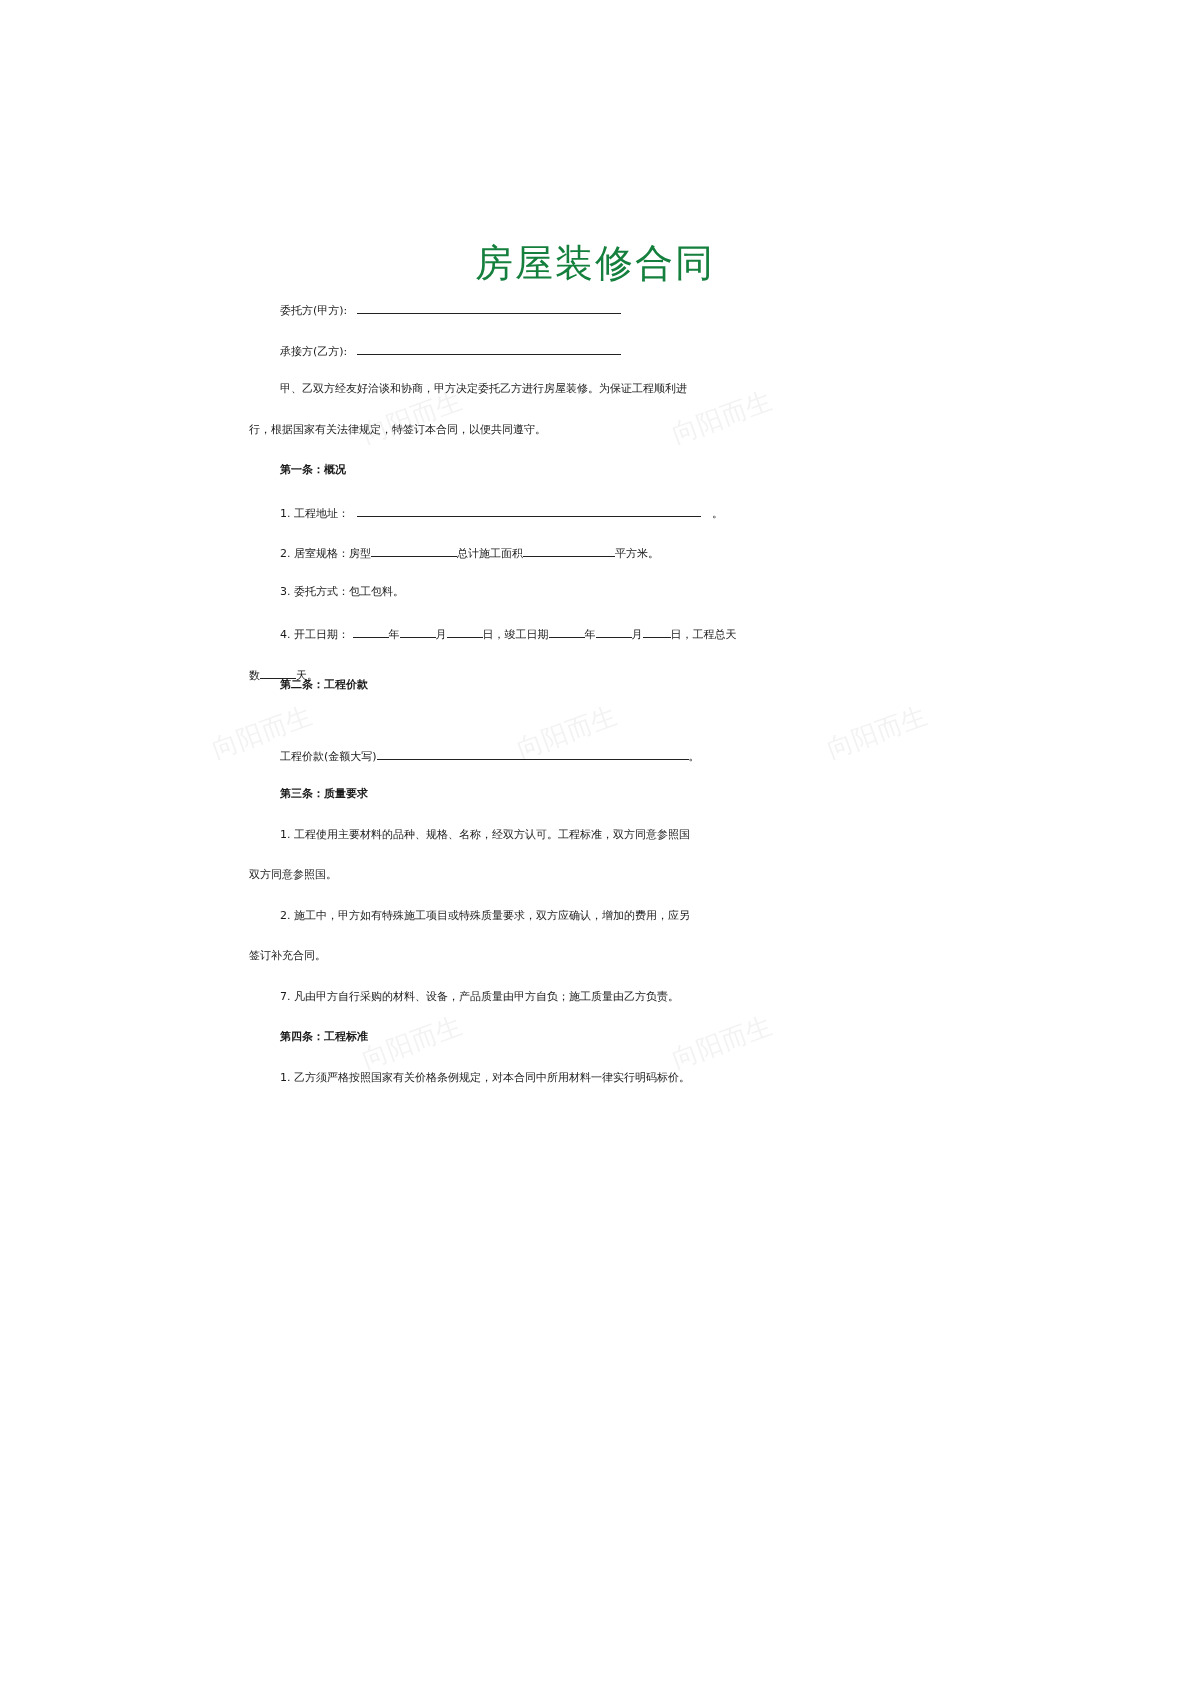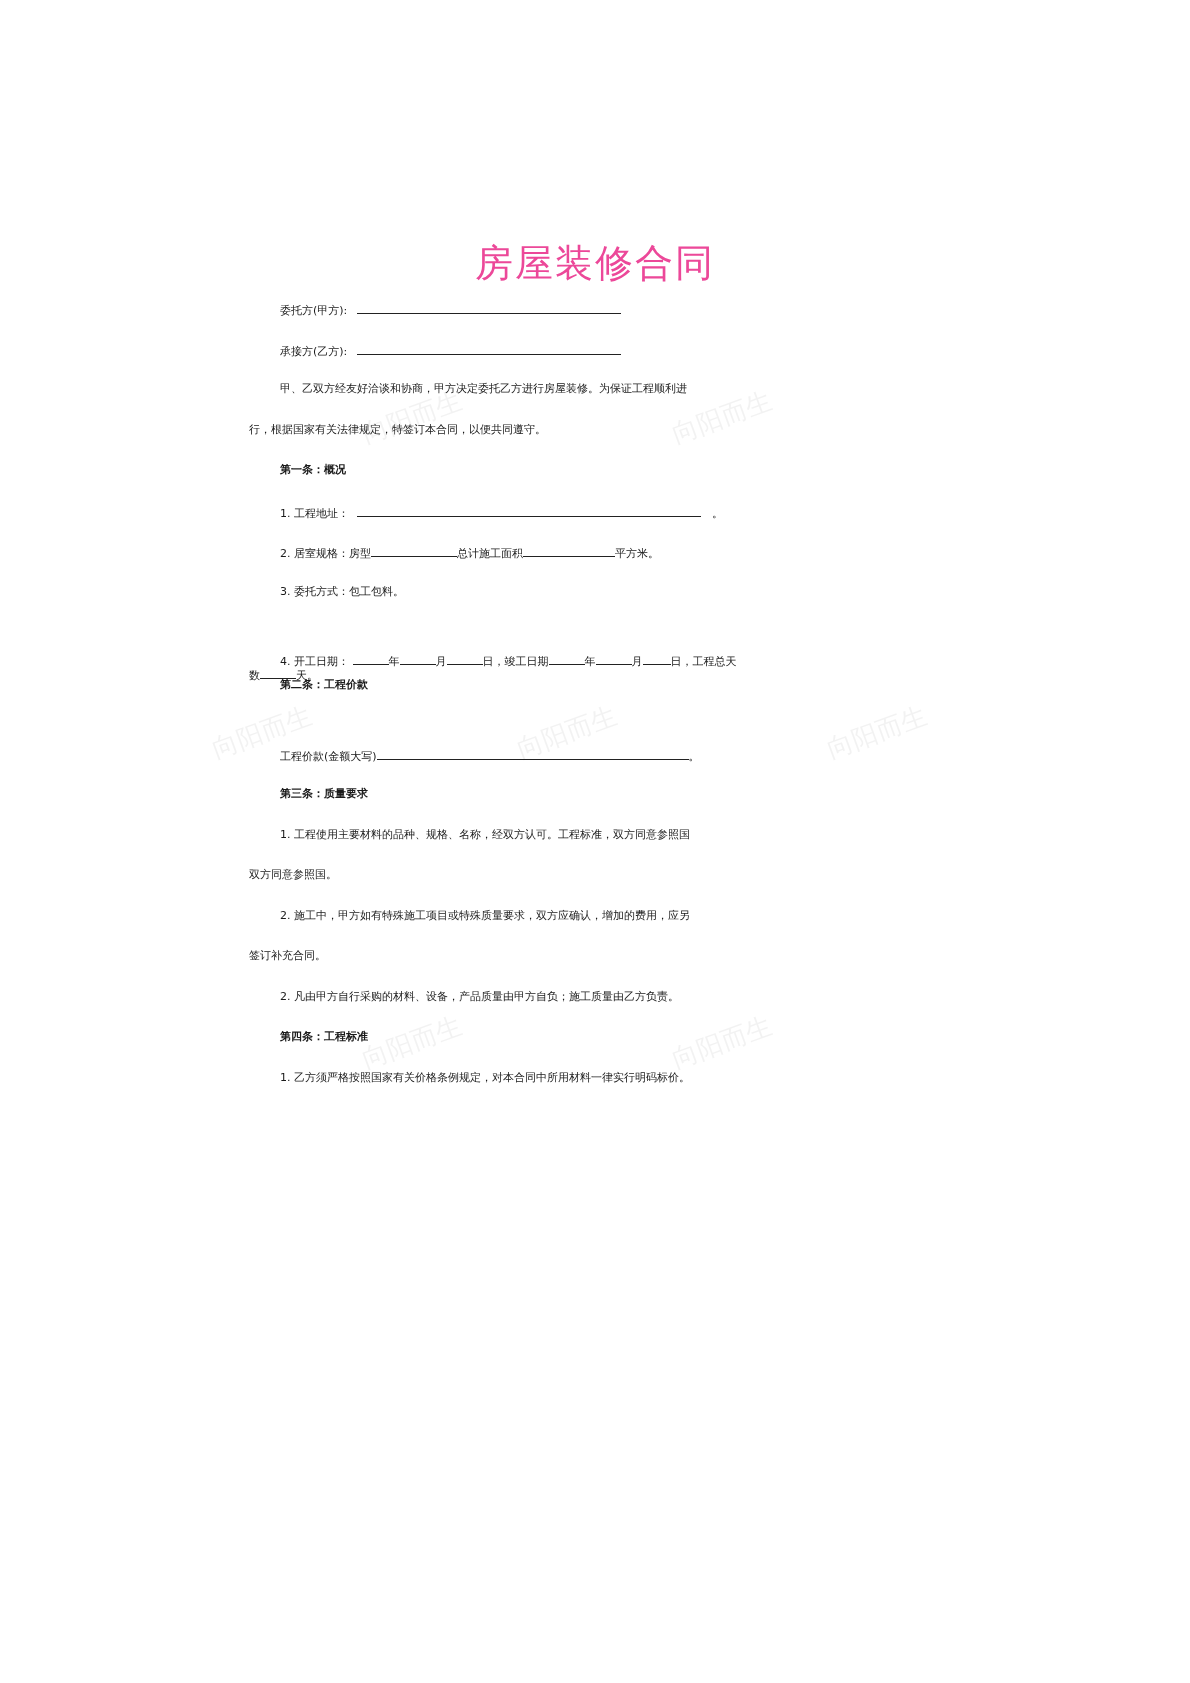--- a/index.html
+++ b/index.html
@@ -1,20 +1,20 @@
 <!DOCTYPE html>
 <html><head>
 <meta charset="utf-8">
 <style>
   html, body { margin: 0; padding: 0; background: #ffffff; }
   body { width: 1190px; height: 1683px; position: relative; overflow: hidden;
          font-family: "DejaVu Sans", "Liberation Sans", sans-serif; color: #1a1a1a; }
   .page { position: absolute; left: 0; top: 0; width: 1190px; height: 1683px; }
   .title { position: absolute; left: 0; width: 1190px; top: 238px; text-align: center;
-           font-size: 38px; letter-spacing: 2px; color: #ec4899; }
+           font-size: 38px; letter-spacing: 2px; color: #15803d; }
   .line { position: absolute; font-size: 11px; white-space: nowrap; line-height: 22px; }
   .bold { font-weight: bold; }
   .blank { display: inline-block; border-bottom: 1.3px solid #222; height: 16px; vertical-align: baseline; }
   .wm { position: absolute; font-size: 26px; color: rgba(0,0,0,0.05); transform: rotate(-20deg);
         white-space: nowrap; pointer-events: none; }
 </style>
 </head>
 <body>
 
 <div class="page">
@@ -49,38 +49,38 @@
     <span class="blank" style="width:344px;margin-left:4px"></span>
     <span style="margin-left:8px">。</span>
   </div>
 
   <div class="line" style="left:280px;top:540px">
     <span>2. 居室规格：房型</span><span class="blank" style="width:86px"></span><span>总计施工面积</span><span class="blank" style="width:92px"></span><span>平方米。</span>
   </div>
 
   <div class="line" style="left:280px;top:581px">3. 委托方式：包工包料。</div>
 
-  <div class="line" style="left:280px;top:648px">
+  <div class="line" style="left:280px;top:621px">
     <span>4. 开工日期：</span>
     <span class="blank" style="width:36px"></span><span>年</span><span class="blank" style="width:36px"></span><span>月</span><span class="blank" style="width:36px"></span><span>日，</span><span>竣工日期</span><span class="blank" style="width:36px"></span><span>年</span><span class="blank" style="width:36px"></span><span>月</span><span class="blank" style="width:28px"></span><span>日，</span><span>工程总天</span>
   </div>
 
   <div class="line" style="left:249px;top:662px">
     <span>数</span><span class="blank" style="width:36px"></span><span>天。</span>
   </div>
 
   <div class="line bold" style="left:280px;top:674px">第二条：工程价款</div>
 
   <div class="line" style="left:280px;top:743px">
     <span>工程价款(金额大写)</span><span class="blank" style="width:312px"></span><span>。</span>
   </div>
 
   <div class="line bold" style="left:280px;top:783px">第三条：质量要求</div>
   <div class="line" style="left:280px;top:824px">1. 工程使用主要材料的品种、规格、名称，经双方认可。工程标准，双方同意参照国</div>
   <div class="line" style="left:249px;top:864px">双方同意参照国。</div>
   <div class="line" style="left:280px;top:905px">2. 施工中，甲方如有特殊施工项目或特殊质量要求，双方应确认，增加的费用，应另</div>
   <div class="line" style="left:249px;top:945px">签订补充合同。</div>
-  <div class="line" style="left:280px;top:986px">2. 凡由甲方自行采购的材料、设备，产品质量由甲方自负；施工质量由乙方负责。</div>
+  <div class="line" style="left:280px;top:986px">7. 凡由甲方自行采购的材料、设备，产品质量由甲方自负；施工质量由乙方负责。</div>
 
   <div class="line bold" style="left:280px;top:1026px">第四条：工程标准</div>
   <div class="line" style="left:280px;top:1067px">1. 乙方须严格按照国家有关价格条例规定，对本合同中所用材料一律实行明码标价。</div>
 
 </div>
 
 </body></html>

